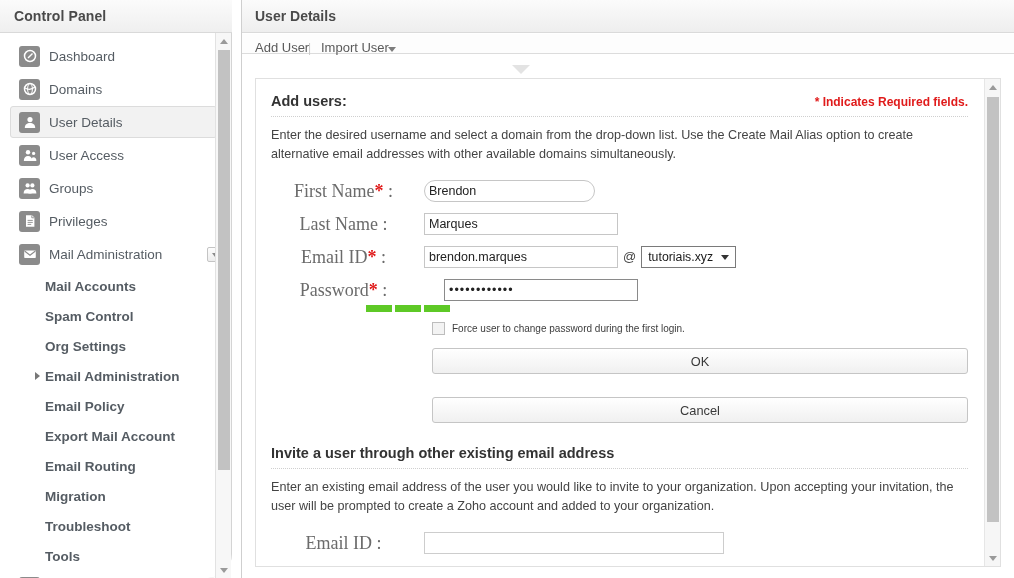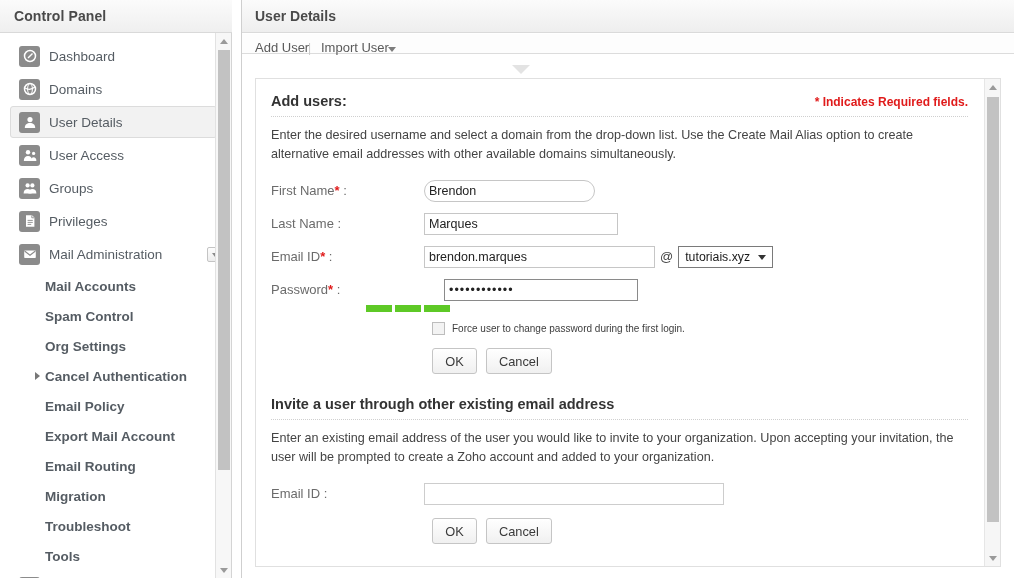--- a/index.html
+++ b/index.html
@@ -15,20 +15,21 @@
     width: 1014px; height: 578px;
     background: #fff;
   }
 
   
   #sidebar {
     position: absolute; left: 0; top: 0;
     width: 232px; height: 578px;
     background: #ffffff;
     border-right: 1px solid #d4d4d4;
+    border-radius: 24px;
   }
   #sidebar-header {
     position: absolute; left: 0; top: 0;
     width: 232px; height: 33px;
     background: linear-gradient(#fbfbfb, #efefef);
     border-bottom: 1px solid #d9d9d9;
   }
   #sidebar-header .t {
     position: absolute; left: 14px; top: 8px;
     font-size: 14px; font-weight: bold; color: #4a4a4a;
@@ -219,41 +220,42 @@
     max-width: 706px;
     margin-bottom: 16px;
   }
 
   .frow {
     display: flex; align-items: flex-start;
     margin-bottom: 11px;
   }
   .flabel {
     width: 153px;
-    text-align: left;
+    text-align: center;
     padding-right: 8px;
-    font-size: 13px;
+    font-size: 18px;
     color: #6b6b6b;
     line-height: 22px;
     white-space: nowrap;
+    font-family: Liberation Serif, serif;
   }
   .flabel .star { color: #e01b1b; font-weight: bold; }
   .finput {
     height: 22px;
     border: 1px solid #c6c6c6;
     background: #fff;
     font-size: 12.5px;
     color: #222;
     padding: 0 4px;
     font-family: "Liberation Sans", sans-serif;
     outline: none;
   }
   .finput.w1 { width: 171px; border-radius: 11px; }
   .finput.w2 { width: 194px; }
-  .finput.email { width: 231px; }
+  .finput.email { width: 194px; }
   .finput.pwd {
     width: 194px;
     border: 1px solid #8a8a8a;
     letter-spacing: 1px;
   }
   .finput.invite { width: 300px; border: 1px solid #cdcdcd; }
 
   .at-sign {
     font-size: 13px; color: #444;
     line-height: 22px;
@@ -293,21 +295,21 @@
     margin: 10px 0 0 161px;
   }
   .chk-box {
     width: 13px; height: 13px;
     border: 1px solid #bdbdbd;
     background: #f3f3f3;
     margin-right: 7px;
   }
   .chk-label { font-size: 10px; color: #3d3d3d; text-align: right; }
 
-  .btn-row { margin: 13px 0 0 161px; display: flex; gap: 9px; }
+  .btn-row { margin: 13px 0 0 161px; display: flex; gap: 23px; flex-direction: column; }
   .btn {
     min-width: 45px;
     height: 26px;
     padding: 0 12px;
     border: 1px solid #c5c5c5;
     border-radius: 3px;
     background: linear-gradient(#ffffff, #f0f0f0);
     font-size: 12.8px;
     color: #3a3a3a;
     font-family: "Liberation Sans", sans-serif;
@@ -414,21 +416,21 @@
           <span class="subnav-label">Mail Accounts</span>
         </li>
         <li class="subnav-item">
           <span class="subnav-label">Spam Control</span>
         </li>
         <li class="subnav-item">
           <span class="subnav-label">Org Settings</span>
         </li>
         <li class="subnav-item">
           <span class="sub-arrow"></span>
-          <span class="subnav-label">Cancel Authentication</span>
+          <span class="subnav-label">Email Administration</span>
         </li>
         <li class="subnav-item">
           <span class="subnav-label">Email Policy</span>
         </li>
         <li class="subnav-item">
           <span class="subnav-label">Export Mail Account</span>
         </li>
         <li class="subnav-item">
           <span class="subnav-label">Email Routing</span>
         </li>

